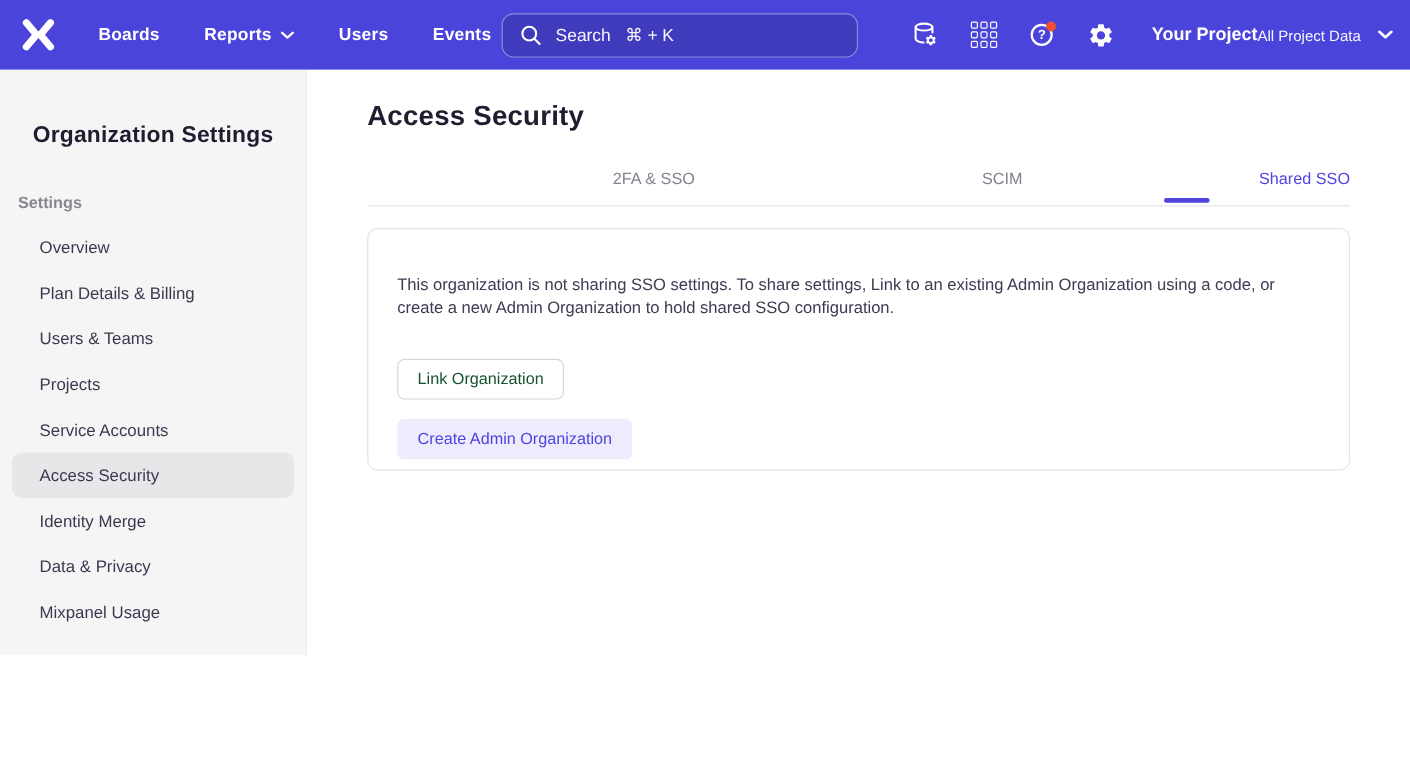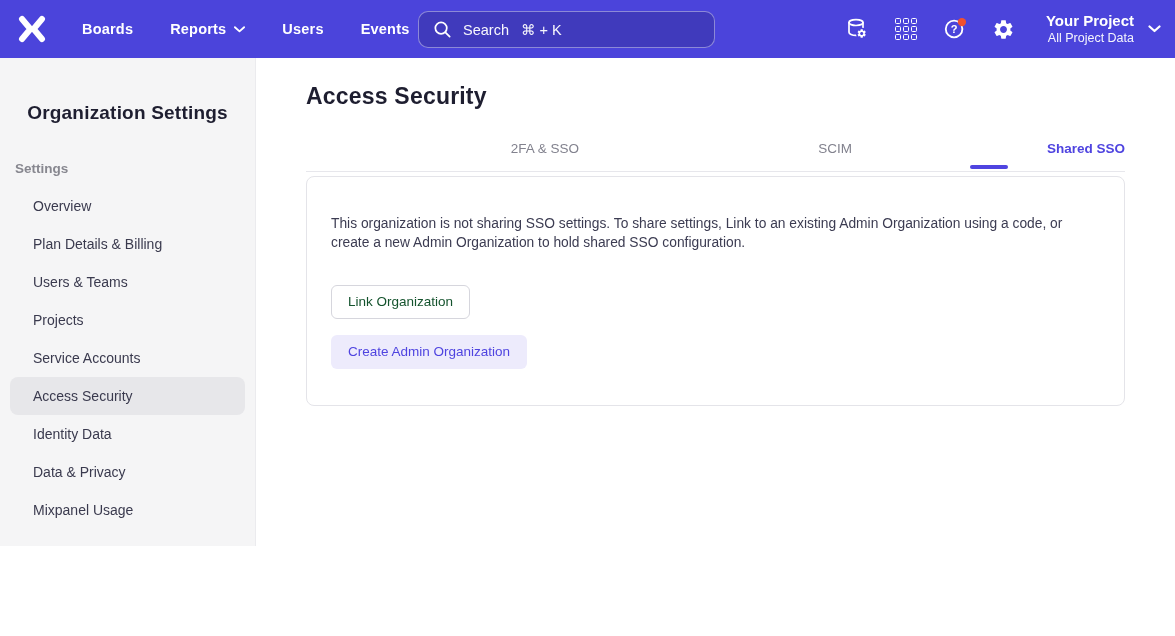--- a/index.html
+++ b/index.html
@@ -26,41 +26,41 @@
     display:flex;align-items:center;padding:0 13px;color:rgba(255,255,255,.96);
     font-size:14.5px;cursor:text;
   }
   .search-pill .s-label{margin-left:10px}
   .search-pill .s-shortcut{margin-left:12px}
   .nav-right{position:absolute;right:14px;top:0;height:100%;display:flex;align-items:center;gap:25px}
   .icon-btn{width:24px;height:24px;display:flex;align-items:center;justify-content:center;position:relative;cursor:pointer}
   .apps-grid{display:grid;grid-template-columns:repeat(3,6px);grid-template-rows:repeat(3,6px);gap:2px}
   .apps-grid span{border:1.6px solid #fff;border-radius:1.5px}
   .project-switcher{display:flex;align-items:center;gap:14px;margin-left:5px;cursor:pointer}
-  .project-names{display:flex;flex-direction:column;line-height:1.12;text-align:right}
+  .project-names{display:flex;line-height:1.12;text-align:center}
   .project-name{font-size:15px;font-weight:700}
   .project-sub{font-size:12.5px;font-weight:400;opacity:.95;margin-top:2px}
   
   .app-shell{display:flex;height:488px}
   .sidebar{width:256px;background:var(--sidebar_bg);border-right:1px solid #ebebee;flex:none}
   .sidebar-title{text-align:center;margin-top:44px;font-size:19px;font-weight:700;color:var(--text_dark);letter-spacing:.2px}
   .sidebar-section{margin:37px 0 0 15px;font-size:13.5px;font-weight:700;color:var(--section_label)}
   .sidebar-items{margin-top:11px}
   .sidebar-item{height:38px;margin:0 10px;border-radius:8px;display:flex;align-items:center;
     padding-left:23px;font-size:14px;color:#3A3A4E;cursor:pointer;white-space:nowrap}
   .sidebar-item.active{background:var(--sidebar_active_bg)}
   
   .main{flex:1;padding:0 50px;background:#fff}
   .page-title{margin-top:25px;font-size:23px;font-weight:700;color:var(--text_dark);letter-spacing:.2px}
   .tabs{display:flex;margin-top:31px;border-bottom:1px solid #E7E7EC}
   .tab{flex:1;text-align:right;padding-bottom:15px;font-size:13.5px;color:var(--tab_inactive);position:relative;cursor:pointer}
-  .tab.active{color:var(--accent);font-weight:700}
+  .tab.active{color:var(--accent);font-weight:400}
   .tab-underline{position:absolute;bottom:2px;left:50%;transform:translateX(-50%);
     width:38px;height:4px;border-radius:2px;background:var(--accent)}
-  .card{margin-top:4px;border:1px solid var(--card_border);border-radius:8px;padding:23px 24px 36px}
+  .card{margin-top:18px;border:1px solid var(--card_border);border-radius:8px;padding:23px 24px 8px}
   .card-desc{font-size:13.8px;line-height:19px;color:var(--text_body);max-width:762px}
   .btn-row{margin:0}
   .btn{display:inline-block;font-size:13.5px;border-radius:6px;padding:8px 16px;cursor:pointer;line-height:16px}
   .btn-outline{background:#fff;border:1px solid #D6D6DD;color:#14532d;margin-top:19px}
   .btn-soft{background:var(--accent_soft_bg);border:1px solid transparent;color:var(--accent);margin-top:16px}
   svg{display:block}
 </style>
 </head>
 <body>
 
@@ -168,21 +168,21 @@
       <div class="sidebar-item">
           <span>Projects</span>
         </div>
       <div class="sidebar-item">
           <span>Service Accounts</span>
         </div>
       <div class="sidebar-item active">
           <span>Access Security</span>
         </div>
       <div class="sidebar-item">
-          <span>Identity Data</span>
+          <span>Identity Merge</span>
         </div>
       <div class="sidebar-item">
           <span>Data &amp; Privacy</span>
         </div>
       <div class="sidebar-item">
           <span>Mixpanel Usage</span>
         </div>
     </div>
   </aside>
 

